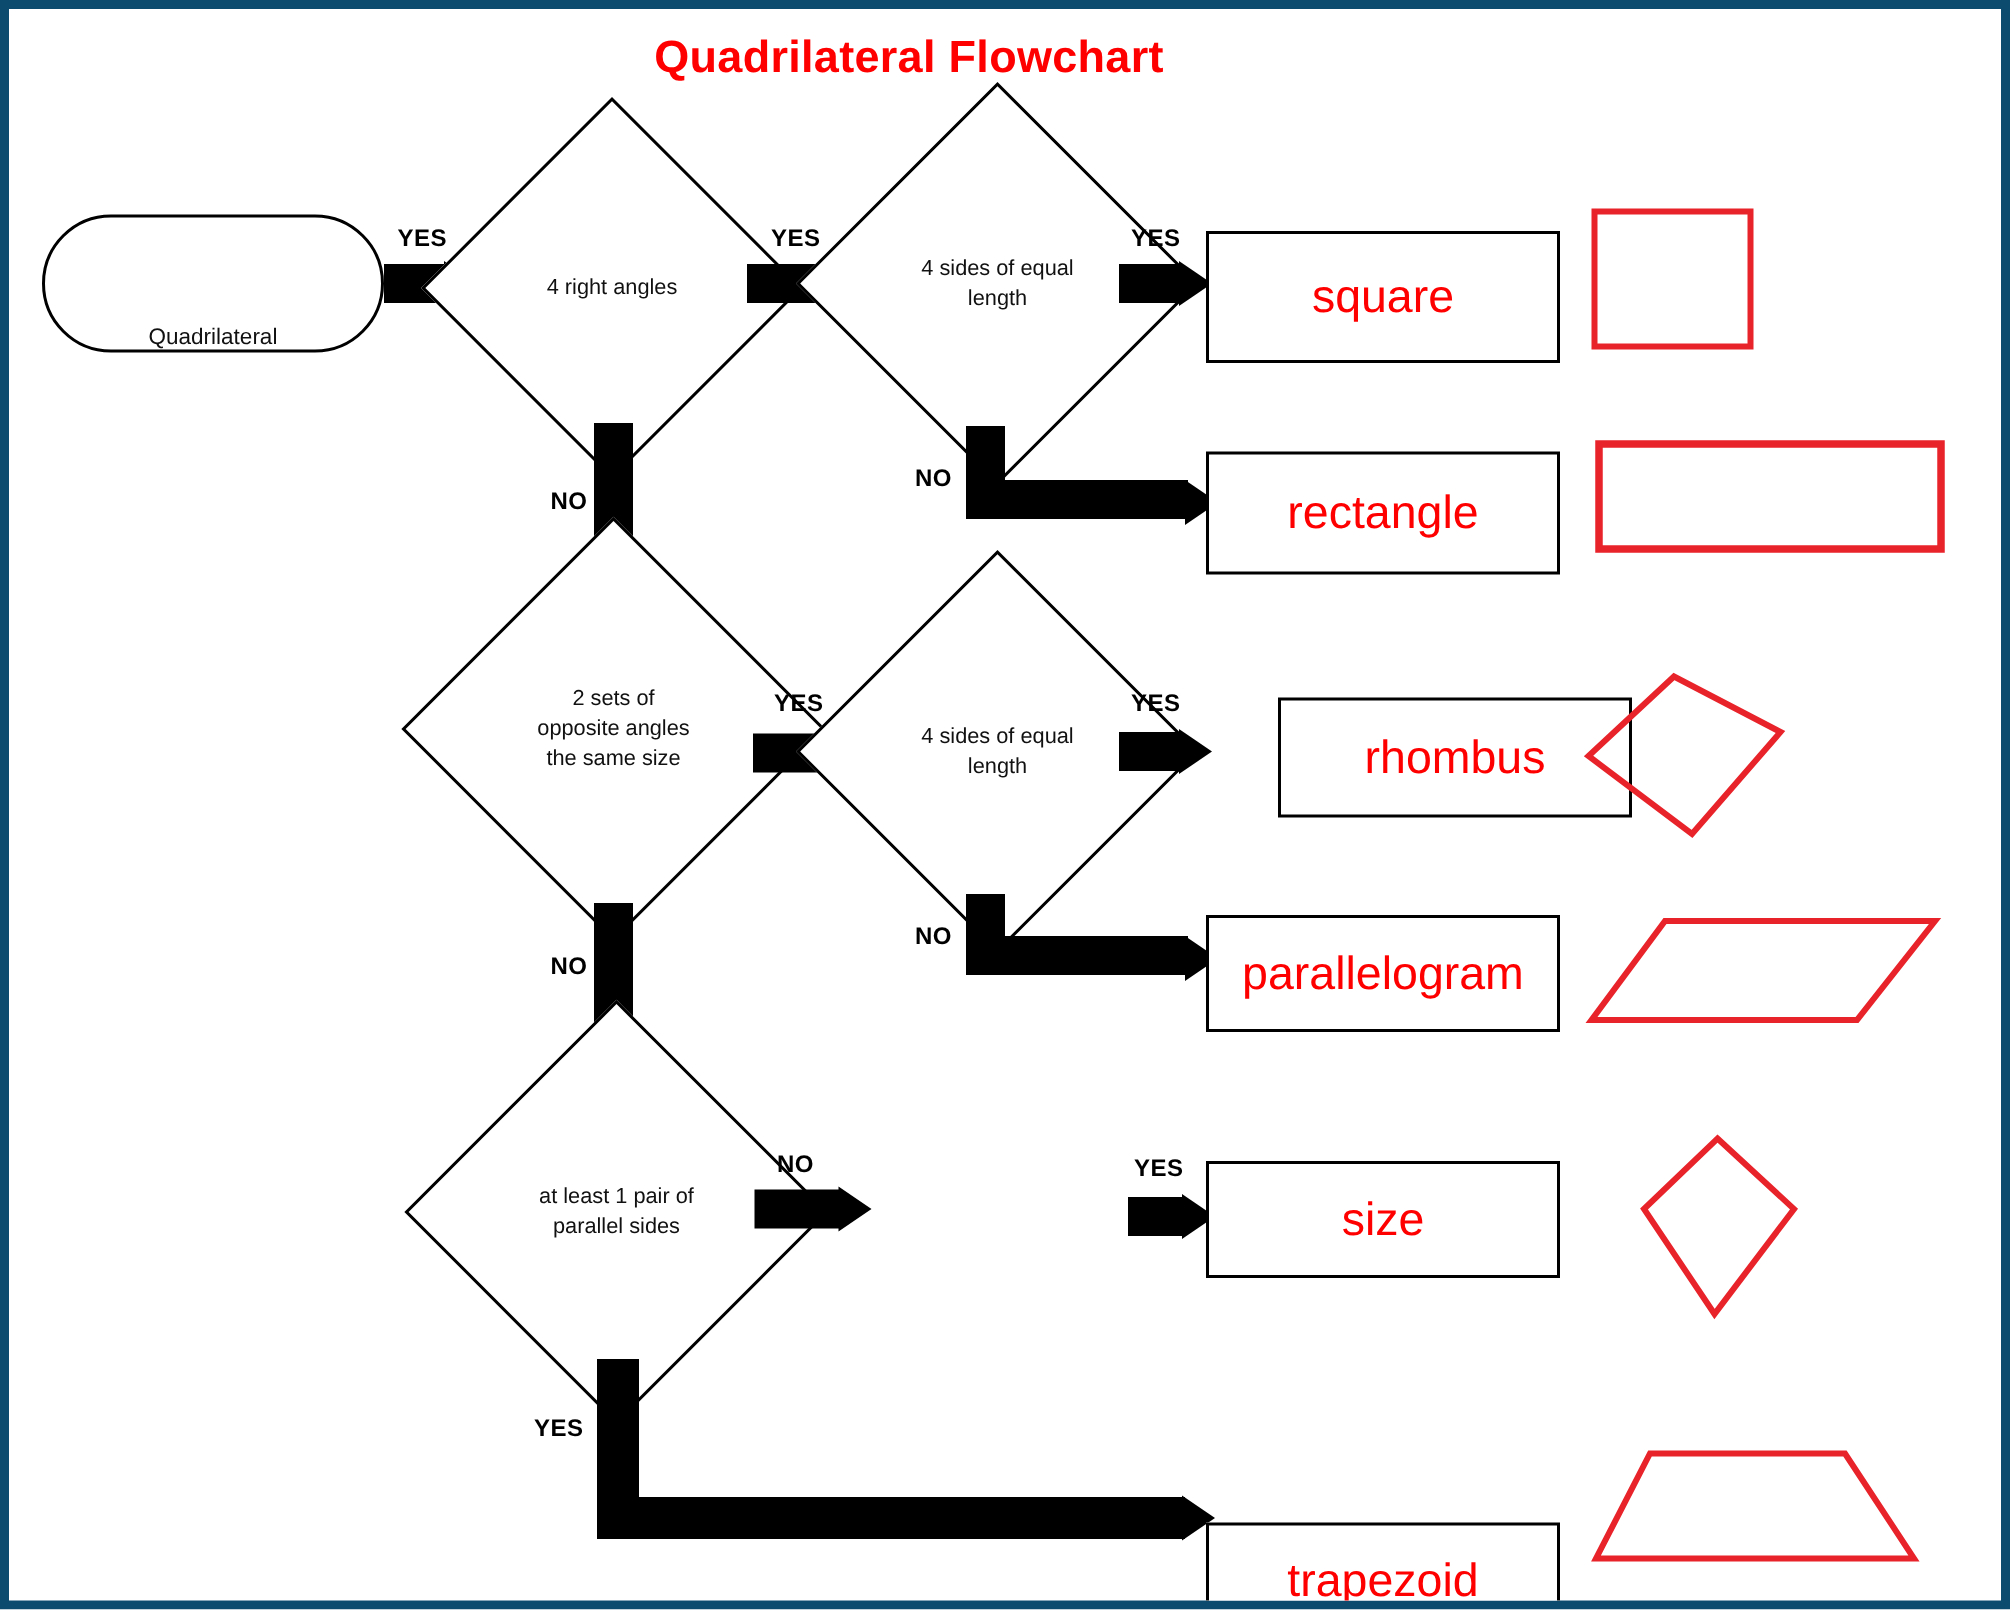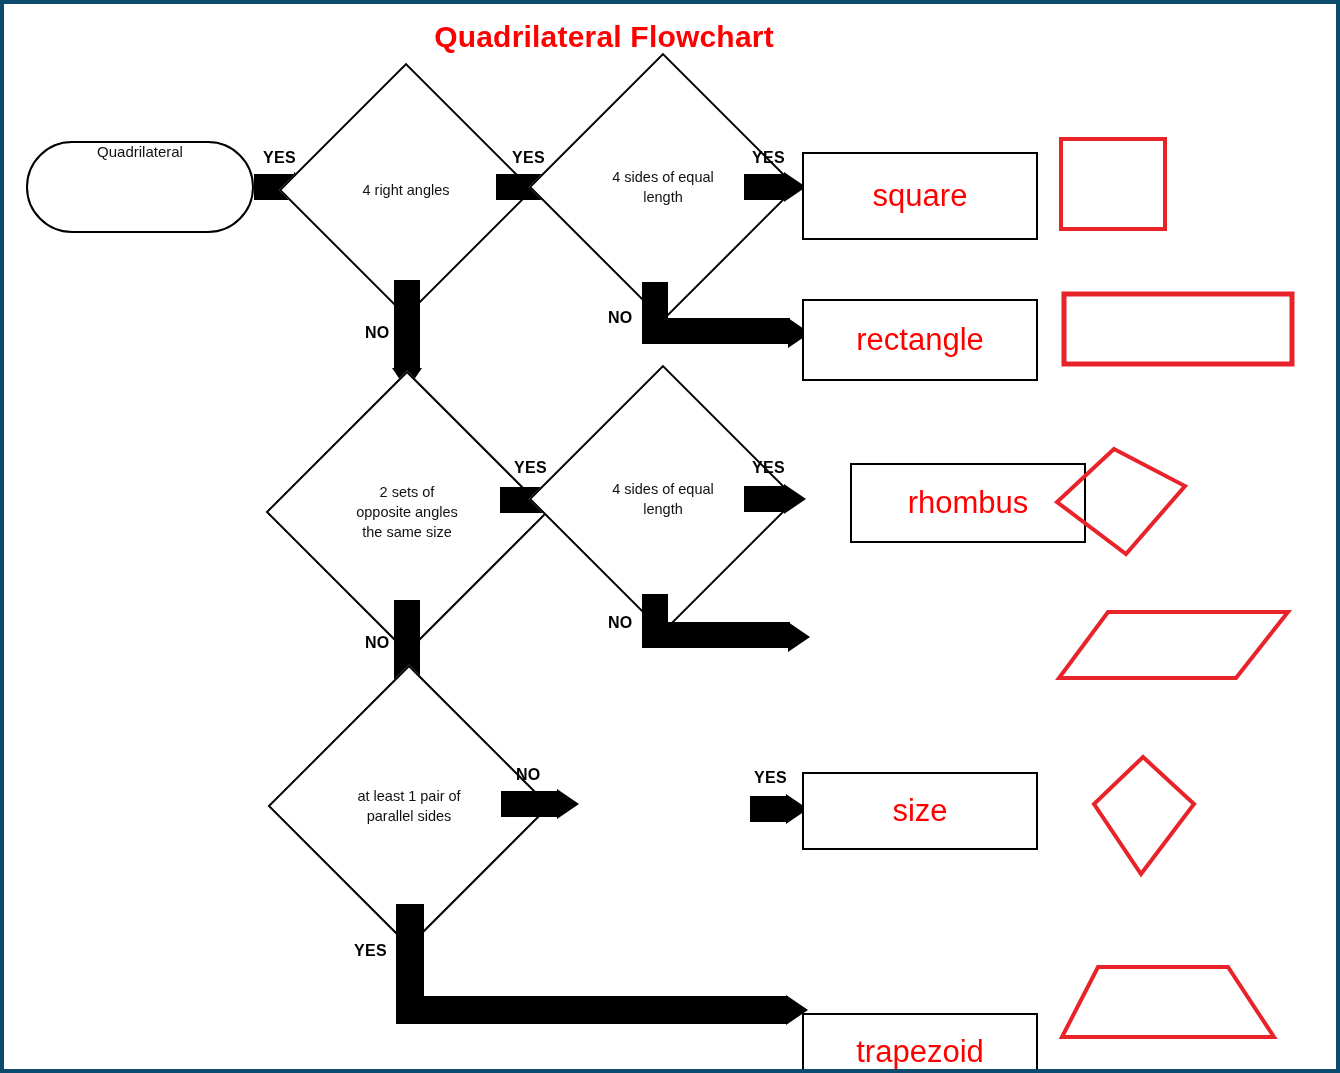--- a/index.html
+++ b/index.html
@@ -5,21 +5,21 @@
   html, body {
     margin: 0;
     padding: 0;
     background: #ffffff;
   }
   #page {
     position: relative;
     width: 1340px;
     height: 1073px;
     background: #ffffff;
-    border: 4px solid #0c4a6e;
+    border: 6px solid #0c4a6e;
     box-sizing: border-box;
     font-family: "Liberation Sans", sans-serif;
     overflow: hidden;
   }
   .title {
     position: absolute;
     left: 0;
     top: 16px;
     width: 1200px;
     text-align: center;
@@ -57,21 +57,21 @@
     z-index: 3;
   }
   
   .terminator {
     position: absolute;
     border: 2px solid #000000;
     border-radius: 48px;
     background: #ffffff;
     box-sizing: border-box;
     display: flex;
-    align-items: flex-start;
+    align-items: flex-end;
     justify-content: center;
     font-size: 15px;
     color: #111111;
   }
   
   .resultbox {
     position: absolute;
     border: 2px solid #000000;
     background: #ffffff;
     box-sizing: border-box;
@@ -219,21 +219,21 @@
       <rect x="4" y="6" width="228" height="70" fill="none" stroke="#e8232a" stroke-width="5"></rect>
     </svg>
   </div>
 
   <div class="varrow" style="left:390px; top:276px; width:26px; height:110px;">
     <div class="bar" style="height:90px;"></div>
     <div class="head"></div>
   </div>
   <div class="label" style="left:361px; top:320px;">NO</div>
 
-  <div class="diamond" style="left:303px; top:408px; width:200px; height:200px;">
+  <div class="diamond" style="left:303px; top:380px; width:200px; height:200px;">
     <div class="shape"></div>
     <div class="dtext">2 sets of opposite angles the same size</div>
   </div>
 
   <div class="harrow" style="left:496px; top:483px; width:78px; height:26px;">
     <div class="bar" style="width:58px;"></div>
     <div class="head"></div>
   </div>
   <div class="label" style="left:510px; top:455px;">YES</div>
 
@@ -258,20 +258,23 @@
     </svg>
   </div>
 
   <div class="elbow" style="left:0; top:0; width:0; height:0;">
     <div class="vseg" style="left:638px; top:590px; width:26px; height:52px;"></div>
     <div class="hseg" style="left:638px; top:618px; width:148px; height:26px;"></div>
     <div class="head" style="left:784px; top:618px;"></div>
   </div>
   <div class="label" style="left:604px; top:610px;">NO</div>
 
+  <div class="resultbox" style="left:798px; top:604px; width:236px; height:78px;">
+    <span>parallelogram</span>
+  </div>
 
   <div class="figure" style="left:1050px; top:600px;">
     <svg width="240" height="86" viewBox="0 0 240 86">
       <polygon points="54,8 234,8 182,74 5,74" fill="none" stroke="#e8232a" stroke-width="4"></polygon>
     </svg>
   </div>
 
   <div class="varrow" style="left:390px; top:596px; width:26px; height:104px;">
     <div class="bar" style="height:84px;"></div>
     <div class="head"></div>

